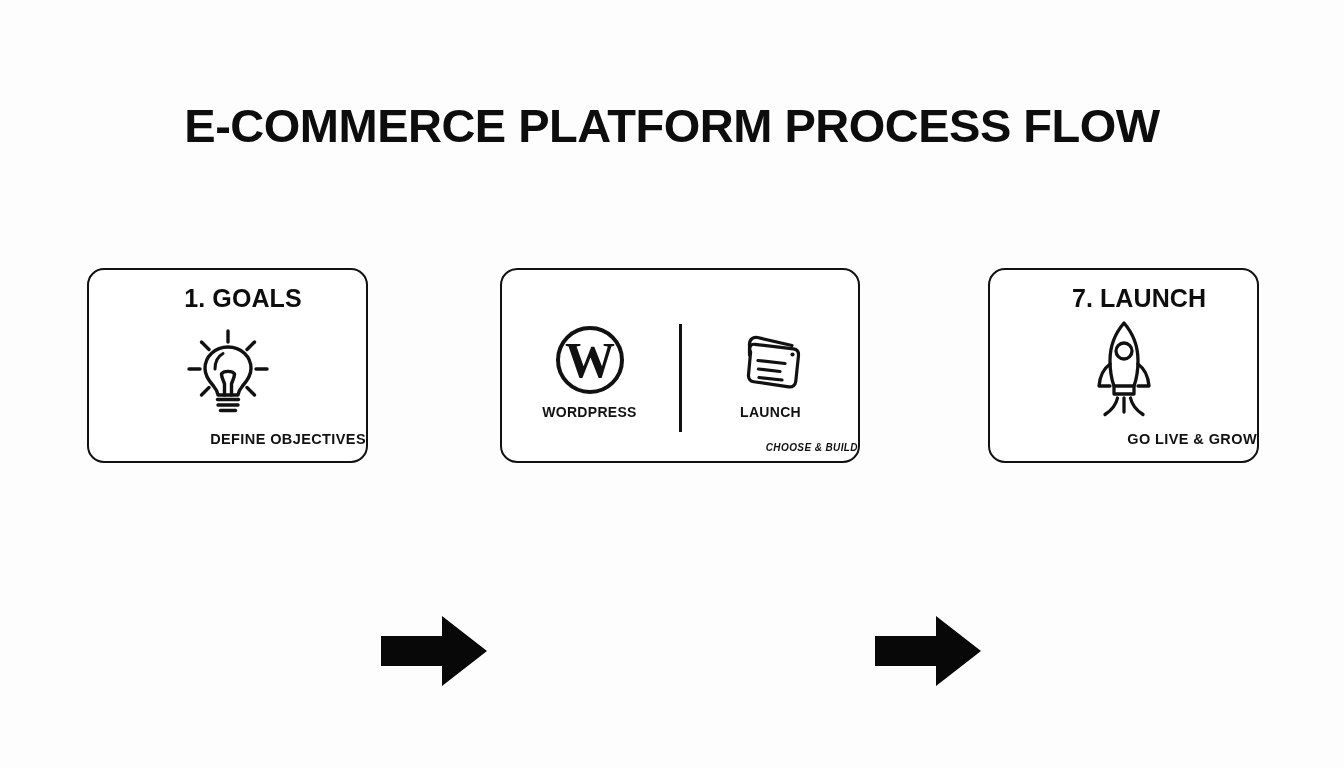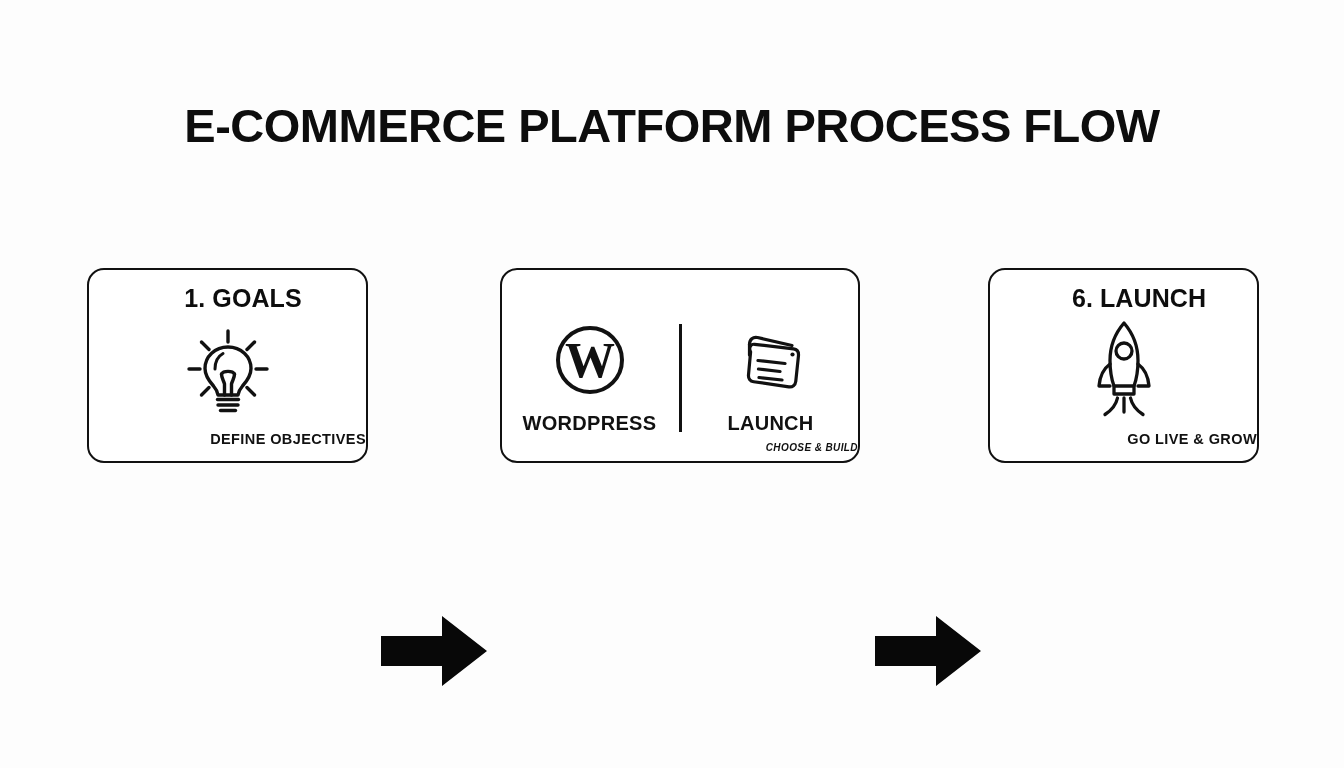--- a/index.html
+++ b/index.html
@@ -112,22 +112,22 @@
     flex-direction: column;
     align-items: center;
   }
   .platform-col .logo-holder {
     height: 76px;
     display: flex;
     align-items: center;
     justify-content: center;
   }
   .platform-label {
-    margin-top: 14px;
-    font-size: 20px;
+    margin-top: 6px;
+    font-size: 14px;
     font-weight: 700;
     letter-spacing: 0.3px;
     color: #111111;
     white-space: nowrap;
   }
   .platform-divider {
     width: 3px;
     height: 108px;
     background: #111111;
     margin: 2px 14px 0 14px;
@@ -231,21 +231,21 @@
     </div>
 
     <div class="flow-arrow" id="arrow-2">
       <svg width="110" height="76" viewBox="0 0 110 76">
         <path d="M2 23 L63 23 L63 3 L108 38 L63 73 L63 53 L2 53 Z" fill="#080808"></path>
       </svg>
     </div>
 
     <div class="step-box" id="box-launch">
 
-      <div class="step-title">6. LAUNCH</div>
+      <div class="step-title">7. LAUNCH</div>
 
       <div class="icon-slot" id="icon-rocket">
         <svg width="80" height="104" viewBox="0 0 80 104" fill="none" stroke="#111111" stroke-width="3.3" stroke-linecap="round" stroke-linejoin="round">
 
           <path d="M40 6 C49.5 17 54 30 54 43.5 C54 55 52 63.5 50 69 L30 69 C28 63.5 26 55 26 43.5 C26 30 30.5 17 40 6 Z"></path>
 
           <circle cx="40" cy="34" r="8"></circle>
 
           <path d="M26 47 C20.5 51 16 57.5 15 69 L26 69"></path>
 

